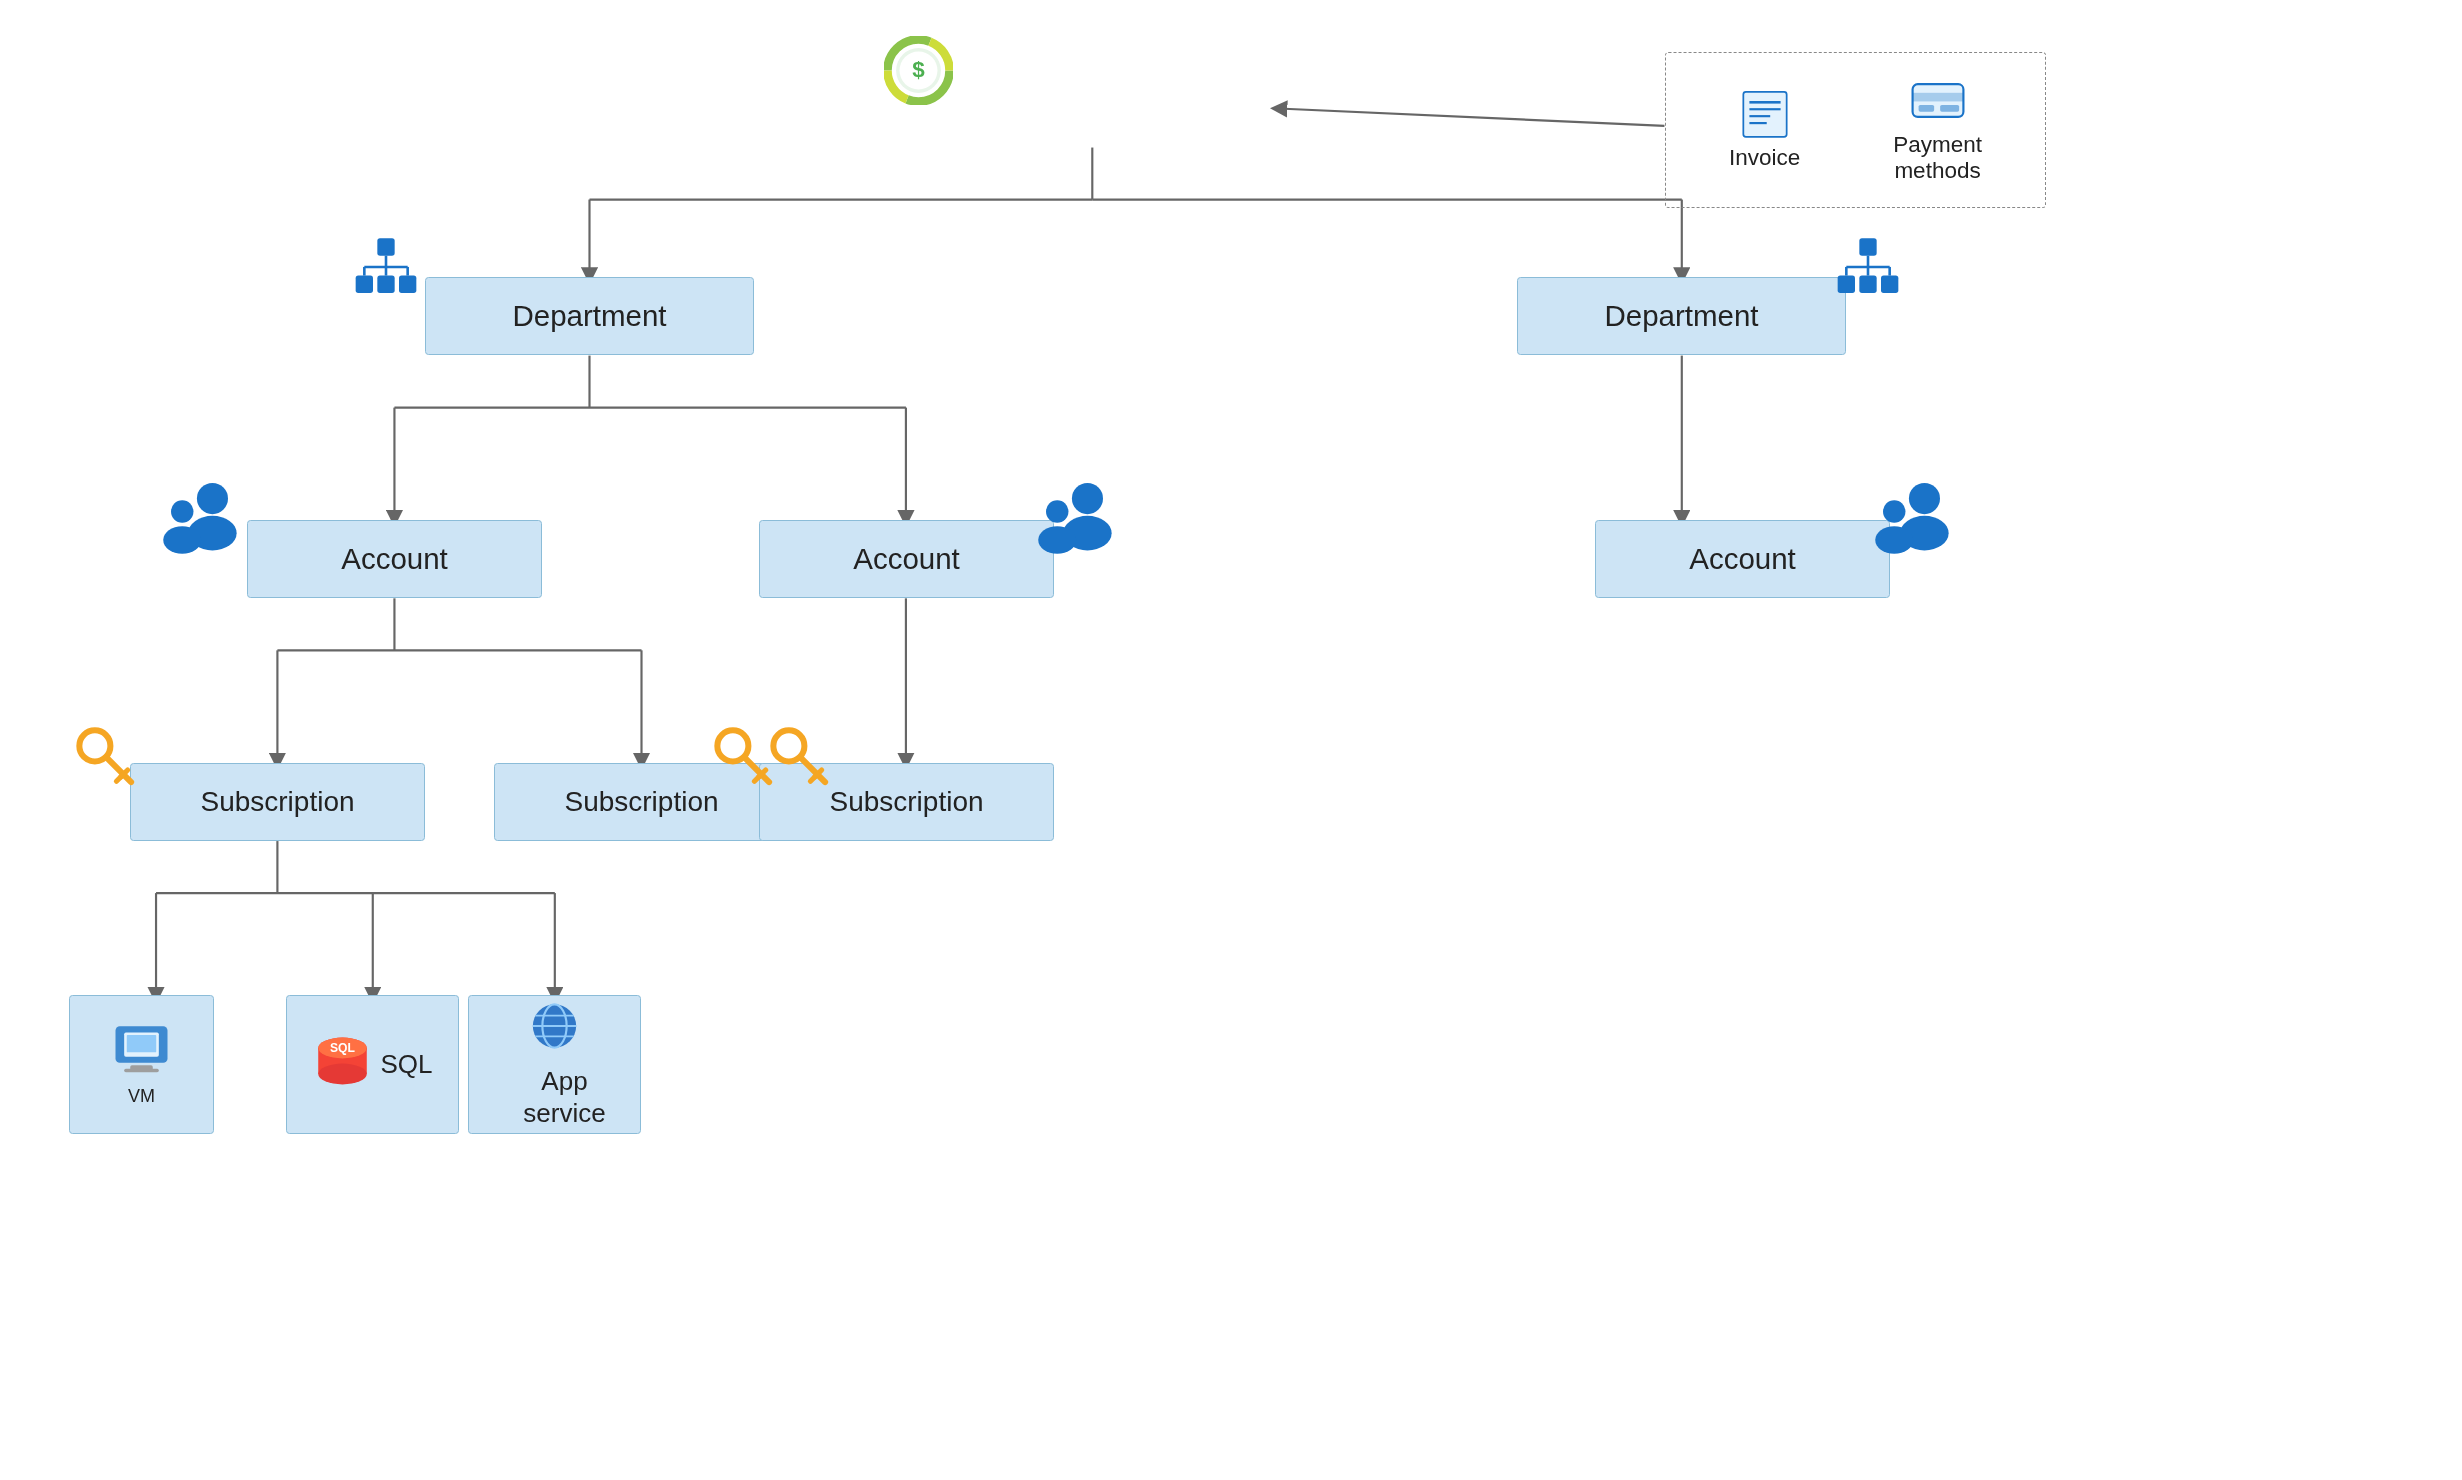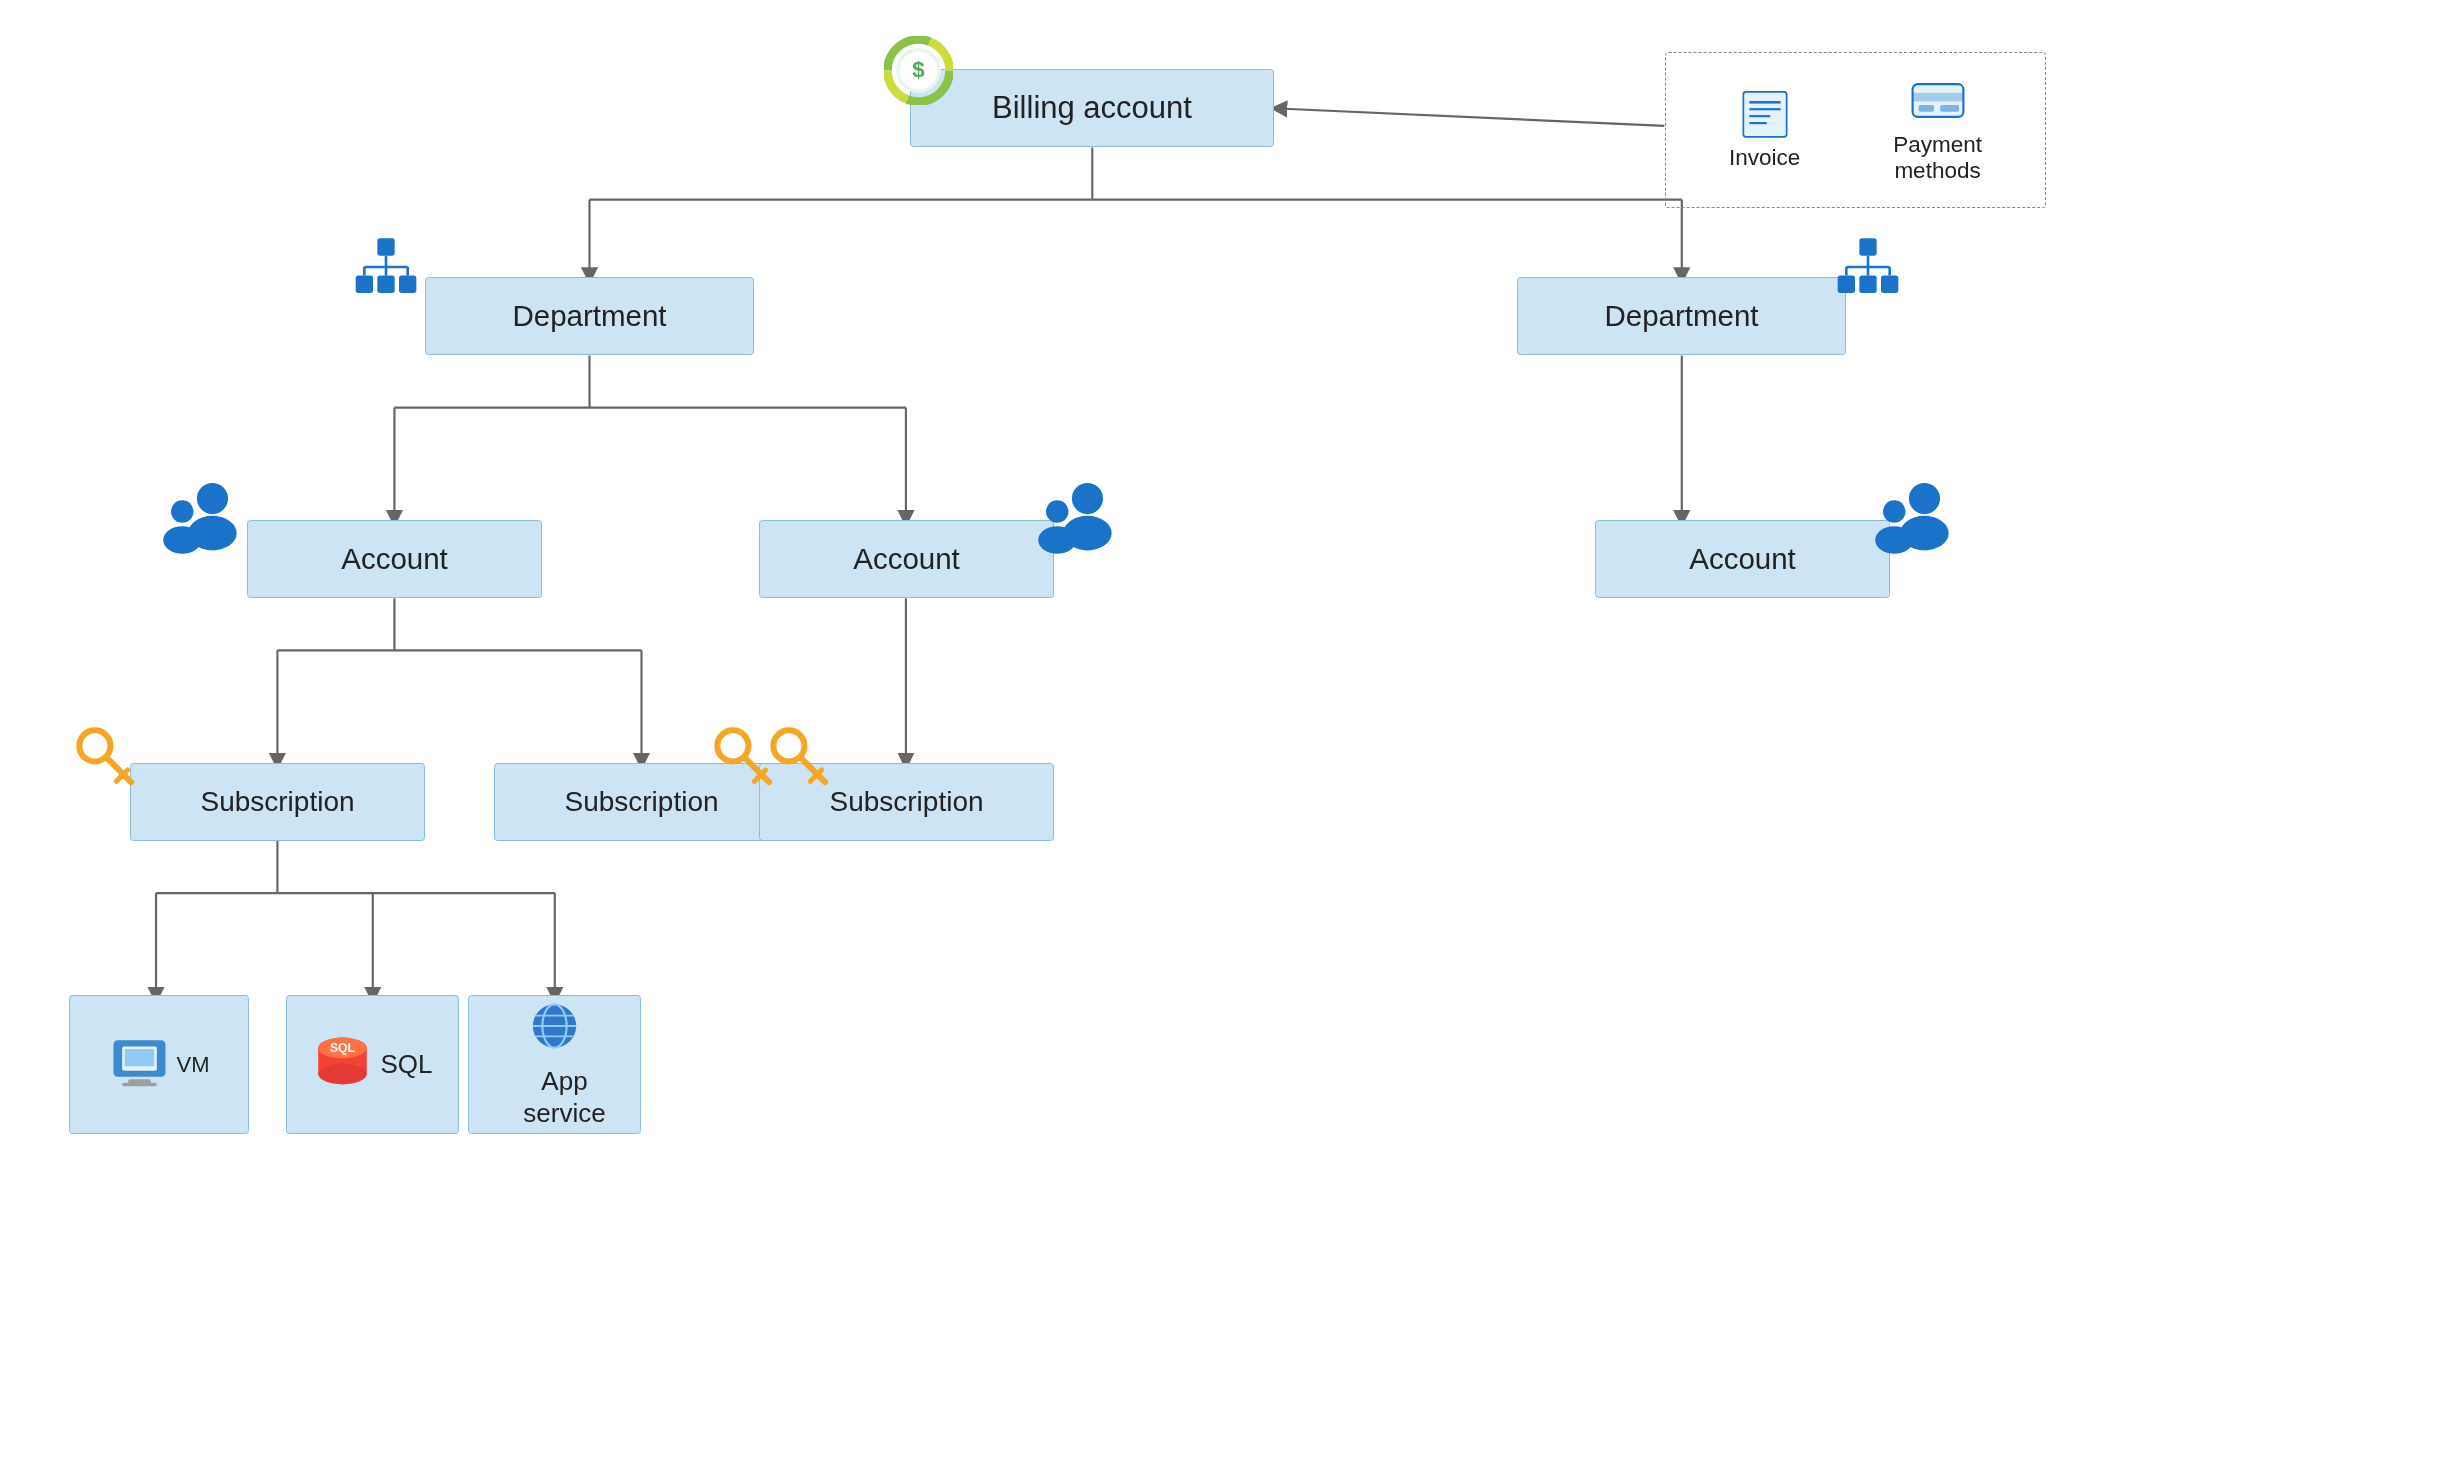--- a/index.html
+++ b/index.html
@@ -106,23 +106,20 @@
 
     <line x1="320" y1="970" x2="320" y2="1030" stroke="#666" stroke-width="2.5"></line>
     <line x1="180" y1="1030" x2="640" y2="1030" stroke="#666" stroke-width="2.5"></line>
     <line x1="180" y1="1030" x2="180" y2="1148" stroke="#666" stroke-width="2.5" marker-end="url(#arr)"></line>
     <line x1="430" y1="1030" x2="430" y2="1148" stroke="#666" stroke-width="2.5" marker-end="url(#arr)"></line>
     <line x1="640" y1="1030" x2="640" y2="1148" stroke="#666" stroke-width="2.5" marker-end="url(#arr)"></line>
 
     <line x1="1920" y1="145" x2="1475" y2="125" stroke="#666" stroke-width="2.5" marker-end="url(#arr)"></line>
   </svg>
 
-  <div class="node-box" style="left:910px; top:69px; width:364px; height:78px; font-size:31px; font-weight:500;">
-    <span>Billing account</span>
-  </div>
 
   <div class="icon" style="left:884px; top:36px; width:69px; height:69px;">
     <svg width="69" height="69" viewBox="0 0 80 80">
       <circle cx="40" cy="40" r="36" fill="none" stroke="#8bc34a" stroke-width="10" stroke-dasharray="70 43"></circle>
       <circle cx="40" cy="40" r="26" fill="#e8f5e9"></circle>
       <circle cx="40" cy="40" r="22" fill="white"></circle>
       <text x="40" y="48" text-anchor="middle" font-size="26" fill="#4caf50" font-weight="bold">$</text>
 
       <circle cx="40" cy="40" r="36" fill="none" stroke="#cddc39" stroke-width="10" stroke-dasharray="43 70" stroke-dashoffset="-70"></circle>
     </svg>
@@ -237,21 +234,21 @@
 
   <div class="icon" style="left:707px; top:720px; width:69px; height:69px;">
     <svg width="69" height="69" viewBox="0 0 80 80">
       <circle cx="30" cy="30" r="18" fill="none" stroke="#f5a623" stroke-width="7"></circle>
       <line x1="44" y1="44" x2="72" y2="72" stroke="#f5a623" stroke-width="7" stroke-linecap="round"></line>
       <line x1="60" y1="66" x2="68" y2="58" stroke="#f5a623" stroke-width="6" stroke-linecap="round"></line>
       <line x1="55" y1="71" x2="63" y2="63" stroke="#f5a623" stroke-width="6" stroke-linecap="round"></line>
     </svg>
   </div>
 
-  <div class="node-box" style="left:69px; top:995px; width:180px; height:139px; flex-direction:row; gap:7px; font-size:22px;">
+  <div class="node-box" style="left:69px; top:995px; width:145px; height:139px; flex-direction:column; gap:7px; font-size:18px;">
     <div>
       <svg width="61" height="52" viewBox="0 0 70 60">
         <rect x="5" y="5" width="60" height="42" rx="5" fill="#1a73c8" opacity="0.8"></rect>
         <rect x="15" y="12" width="40" height="28" rx="2" fill="#e3f2fd"></rect>
         <rect x="22" y="50" width="26" height="6" rx="2" fill="#9e9e9e"></rect>
         <rect x="15" y="54" width="40" height="4" rx="2" fill="#9e9e9e"></rect>
 
         <rect x="18" y="15" width="34" height="20" rx="1" fill="#90caf9"></rect>
       </svg>
     </div>

